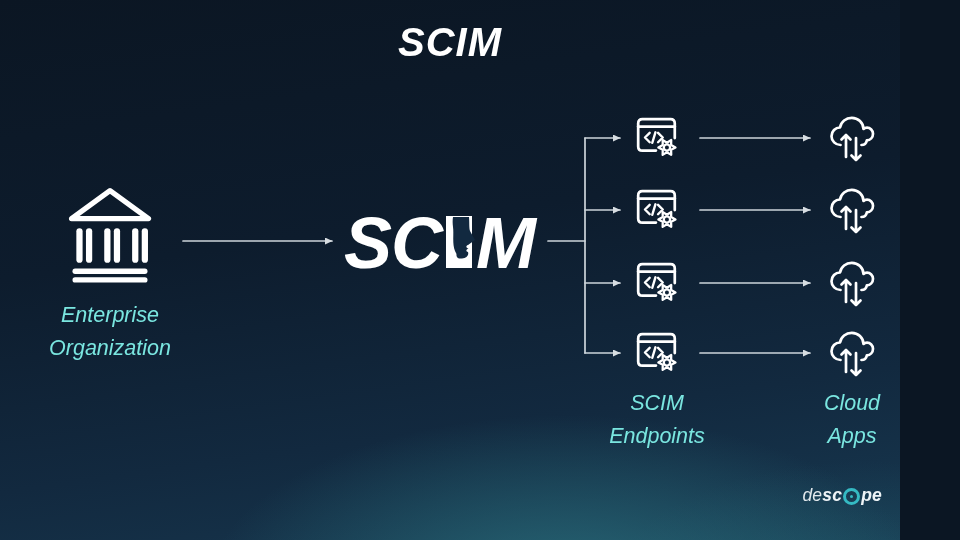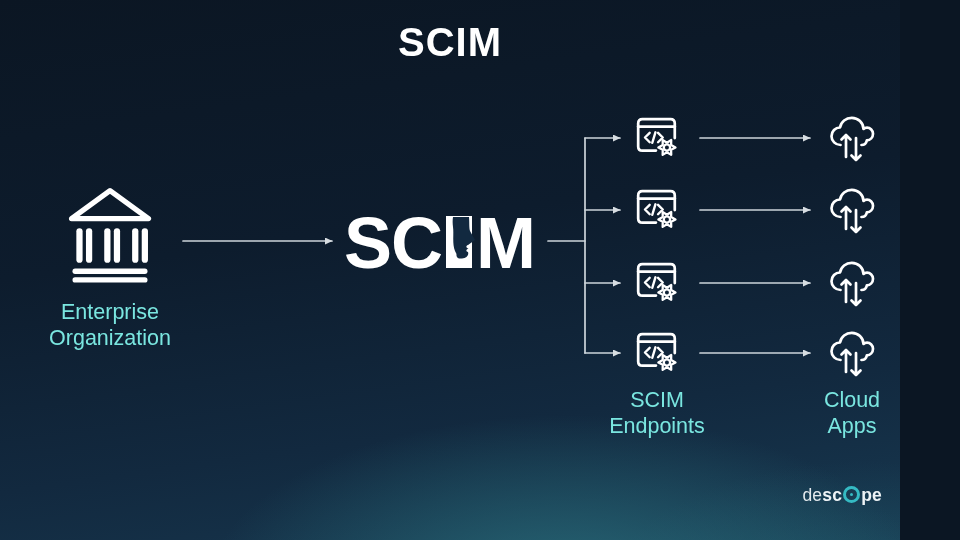--- a/index.html
+++ b/index.html
@@ -3,44 +3,45 @@
 <meta charset="utf-8">
 <style>
   html,body{margin:0;padding:0;background:#0b1623;}
   .stage{
     position:relative;width:900px;height:540px;overflow:hidden;
     font-family:"Liberation Sans",sans-serif;
     background:
       radial-gradient(56% 46% at 63% 110%, rgba(44,118,130,0.80), rgba(44,118,130,0) 72%),
       radial-gradient(42% 38% at 96% 112%, rgba(34,96,110,0.55), rgba(34,96,110,0) 70%),
       linear-gradient(172deg,#0b1623 0%,#0d1c2d 42%,#12293f 74%,#173850 100%);
+    font-style: italic;
   }
   .abs{position:absolute;}
   .slide-title{
     left:0;right:0;top:20px;text-align:center;color:#ffffff;
     font-size:40px;font-weight:900;letter-spacing:1px;
   }
   .cyan-label{
-    color:#7ae6e0;font-size:21.5px;line-height:26px;font-weight:500;
+    color:#7ae6e0;font-size:21.5px;line-height:33px;font-weight:500;
     text-align:center;
   }
   .white-label{
     color:#eef3f6;font-size:16.5px;line-height:21px;text-align:center;font-weight:400;
   }
   .enterprise-label{left:12px;top:299px;width:196px;}
   .single-label{left:206px;top:192px;width:108px;}
   .endpoints-label{left:582px;top:387px;width:150px;}
   .cloud-label{left:806px;top:387px;width:92px;}
   .bank-wrap{left:66px;top:184px;width:88px;height:100px;}
   .scim-wrap{left:342px;top:204px;width:200px;height:74px;}
   .connectors{left:0;top:0;width:960px;height:540px;pointer-events:none;}
   .ep-icon{width:46px;height:44px;}
   .cl-icon{width:52px;height:52px;}
   .branding{
-    right:18px;top:485px;display:flex;color:#eef3f6;
+    right:18px;top:485px;display:flex;align-items:center;color:#eef3f6;
     font-size:17.5px;letter-spacing:0.2px;
   }
   .branding .thin{font-weight:400;opacity:0.95;}
   .branding .bold{font-weight:700;}
   .logo-o{
     position:relative;display:inline-block;width:11px;height:11px;margin:0 1px;
     border:3px solid #35bac3;border-radius:50%;top:1px;
   }
   .logo-o::after{
     content:"";position:absolute;left:50%;top:50%;width:3px;height:3px;margin:-1.5px 0 0 -1.5px;

